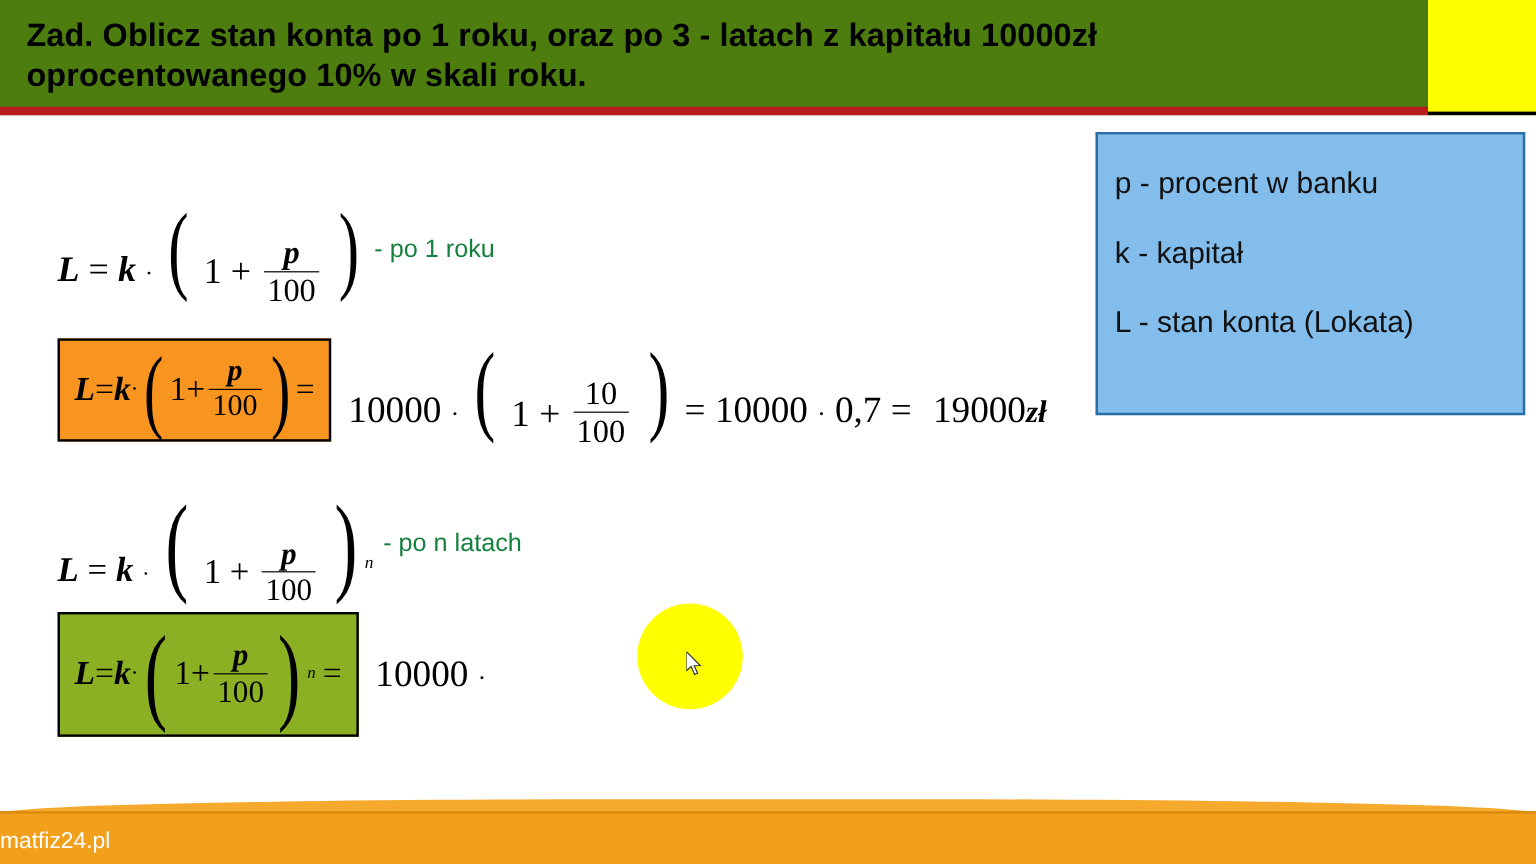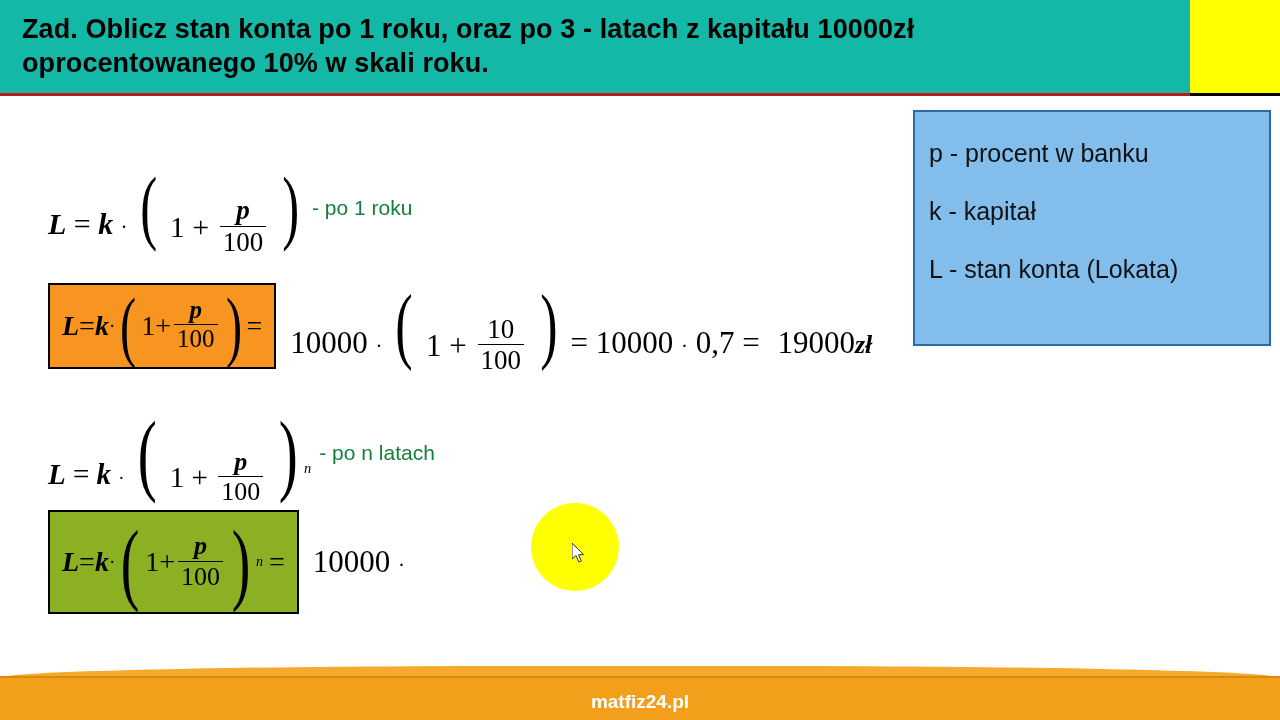--- a/index.html
+++ b/index.html
@@ -15,22 +15,22 @@
     font-family: "Liberation Sans", sans-serif;
   }
 
   
   .header-banner {
     position: absolute;
     left: 0;
     top: 0;
     width: 1190px;
     height: 96px;
-    background: #14b8a6;
-    border-bottom: 3px solid #b91c1c;
+    background: #4d7c0f;
+    border-bottom: 7px solid #b91c1c;
     box-sizing: border-box;
   }
   .header-banner .htext {
     font-size: 27px;
     font-weight: bold;
     color: #000000;
     line-height: 34px;
     padding: 12px 0 0 22px;
     letter-spacing: 0.1px;
   }
@@ -181,24 +181,24 @@
     width: 1280px;
     height: 12px;
     background: #f5aa2d;
     border-radius: 40% 40% 0 0 / 100% 100% 0 0;
   }
   .footer-text {
     position: absolute;
     left: 0;
     bottom: 7px;
     width: 1280px;
-    text-align: center;
+    text-align: left;
     font-family: "Liberation Sans", sans-serif;
     font-size: 19px;
-    font-weight: bold;
+    font-weight: normal;
     color: #ffffff;
   }
 </style>
 </head>
 <body>
 
 <div class="header-banner">
   <div class="htext">
     <div>Zad. Oblicz stan konta po 1 roku, oraz po 3 - latach z kapitału 10000zł</div>
     <div>oprocentowanego 10% w skali roku.</div>

